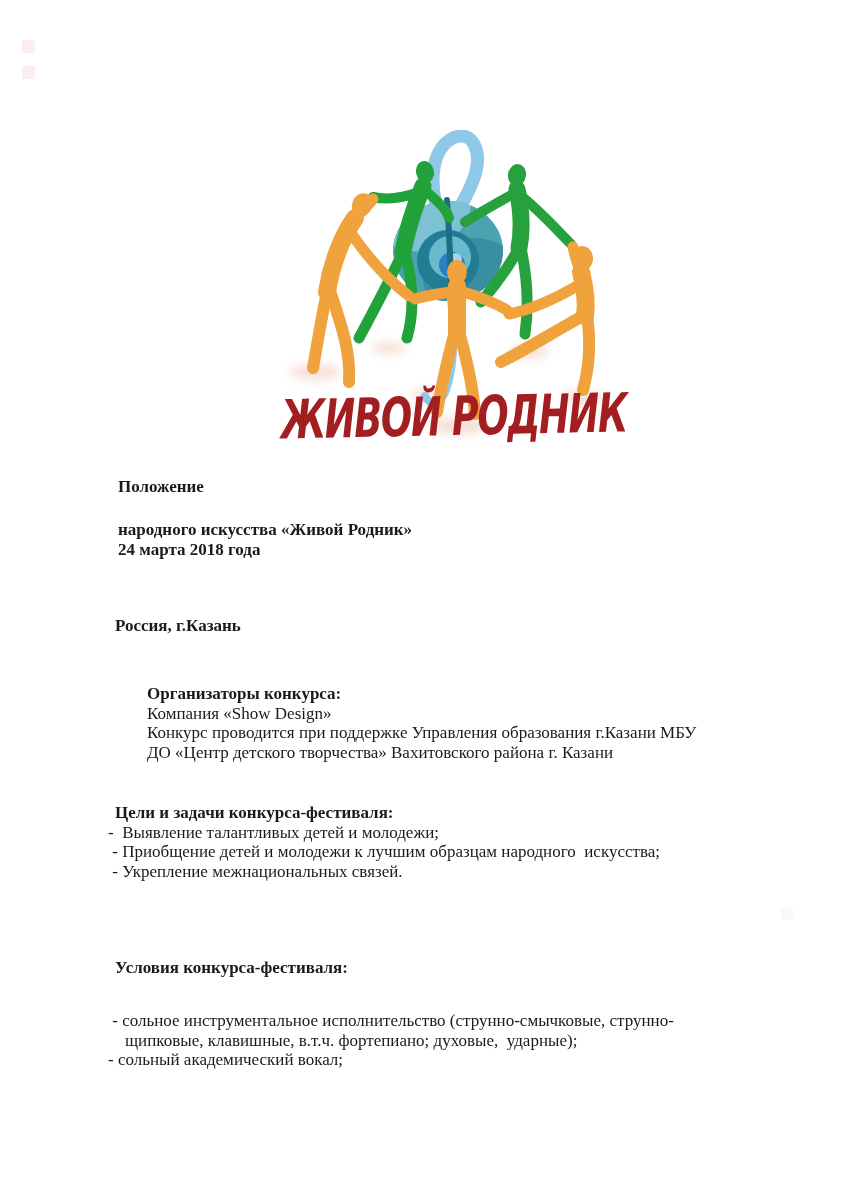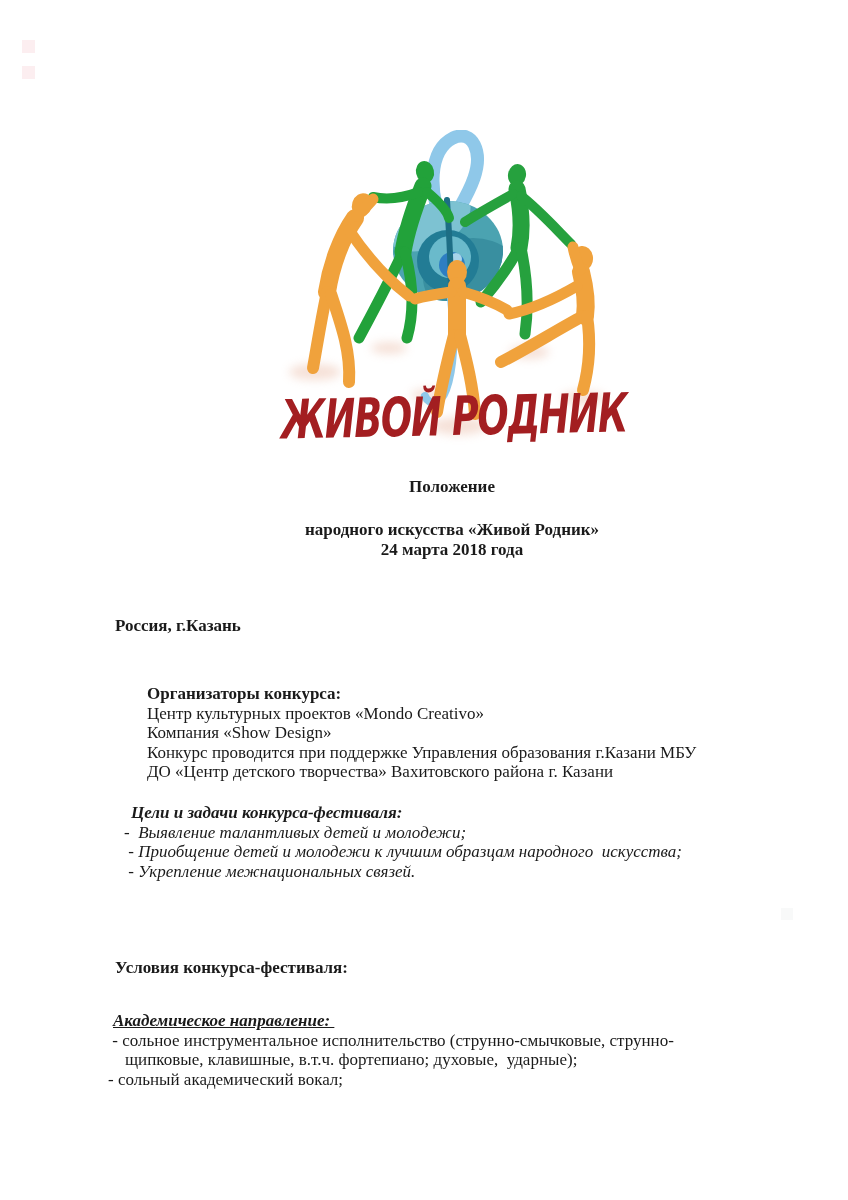--- a/index.html
+++ b/index.html
@@ -2,21 +2,21 @@
 <html><head>
 <meta charset="utf-8">
 <style>
   html,body{margin:0;padding:0;background:#ffffff;}
   .page{
     position:relative;width:848px;height:1200px;background:#ffffff;overflow:hidden;
     font-family:"Liberation Serif",serif;color:#1a1a1a;font-size:17px;
   }
   .abs{position:absolute;}
   .b{font-weight:bold;}
-  .center{text-align:center;}
+  .center{text-align:left;}
   .line{white-space:pre;line-height:19.6px;}
   .hline{white-space:pre;line-height:20px;}
   .artifact{position:absolute;}
   .logo-wrap{position:absolute;left:277px;top:130px;width:356px;height:330px;}
   .academic-head{
     font-weight:bold;font-style:italic;text-decoration:underline;
     white-space:pre;line-height:19.6px;padding-left:5px;
   }
   .goals-head{font-weight:bold;white-space:pre;line-height:19.6px;padding-left:7px;}
 </style>
@@ -119,36 +119,34 @@
 
   <div class="abs center b" style="left:118px;top:520px;width:668px;">
     <div class="hline">народного искусства «Живой Родник»</div>
     <div class="hline">24 марта 2018 года</div>
   </div>
 
   <div class="abs b line" style="left:115px;top:616px;">Россия, г.Казань</div>
 
   <div class="abs" style="left:115px;top:684px;margin-left:32px;">
     <div class="b line">Организаторы конкурса:</div>
-    <div class="line">Центр культурных проектов «Mondo Creativo»</div>
     <div class="line">Компания «Show Design»</div>
     <div class="line">Конкурс проводится при поддержке Управления образования г.Казани МБУ</div>
     <div class="line">ДО «Центр детского творчества» Вахитовского района г. Казани</div>
   </div>
 
-  <div class="abs" style="left:124px;top:803px;font-style:italic;">
+  <div class="abs" style="left:108px;top:803px;">
     <div class="goals-head">Цели и задачи конкурса-фестиваля:</div>
     <div class="line">-  Выявление талантливых детей и молодежи;</div>
     <div class="line"> - Приобщение детей и молодежи к лучшим образцам народного  искусства;</div>
     <div class="line"> - Укрепление межнациональных связей.</div>
   </div>
 
   <div class="abs b line" style="left:115px;top:926px;margin-top:32px;">Условия конкурса-фестиваля:</div>
 
 
   <div class="abs" style="left:108px;top:1011px;">
-    <div class="academic-head">Академическое направление: </div>
     <div class="line"> - сольное инструментальное исполнительство (струнно-смычковые, струнно-</div>
     <div class="line">    щипковые, клавишные, в.т.ч. фортепиано; духовые,  ударные);</div>
     <div class="line">- сольный академический вокал;</div>
   </div>
 
 </div>
 
 </body></html>

